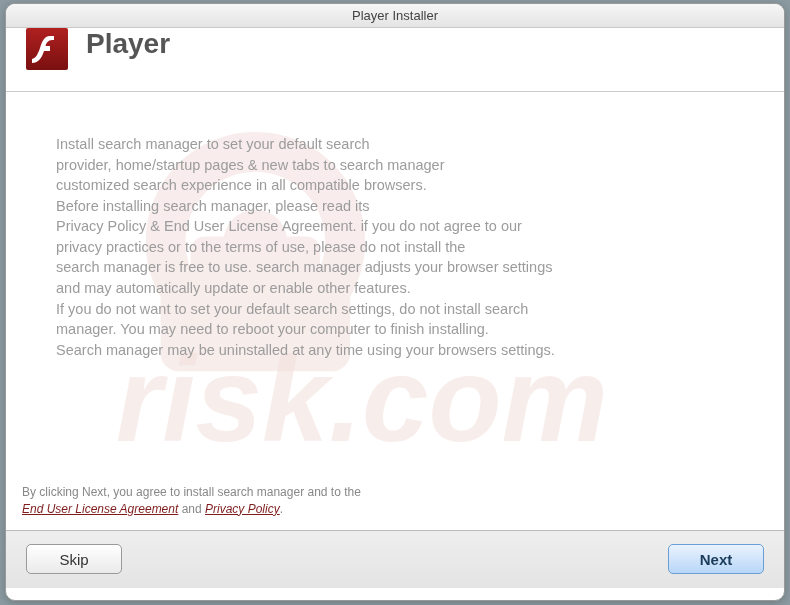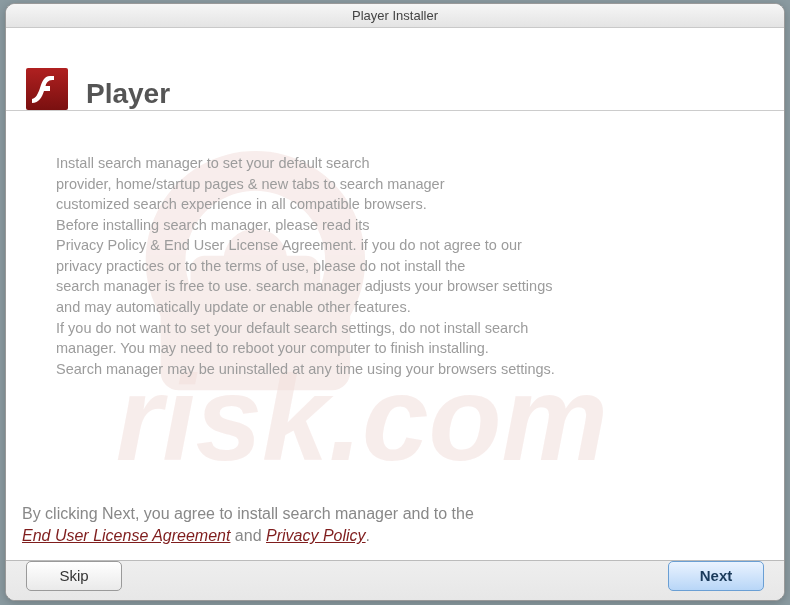--- a/index.html
+++ b/index.html
@@ -32,24 +32,24 @@
       background: linear-gradient(to bottom, #f6f6f6, #e4e4e4);
       border-bottom: 1px solid #c9c9c9;
       border-top-left-radius: 6px;
       border-top-right-radius: 6px;
       text-align: center;
       font-size: 13px;
       line-height: 24px;
       color: #444;
     }
     .header {
-      height: 83px;
+      height: 64px;
       border-bottom: 1px solid #ccc;
       display: flex;
-      align-items: flex-end;
+      align-items: flex-start;
       padding-left: 20px;
     }
     .app-icon {
       width: 42px;
       height: 42px;
       background: linear-gradient(to bottom, #b02020, #7a1010);
       position: relative;
       margin-right: 18px;
       border-radius: 2px;
     }
@@ -80,36 +80,36 @@
       pointer-events: none;
       z-index: 0;
     }
     .body-text {
       position: relative;
       z-index: 1;
       white-space: pre-line;
     }
     .footer-text {
       padding: 0 16px 12px 16px;
-      font-size: 16px;
+      font-size: 12px;
       color: #888;
       line-height: 1.4;
     }
     .footer-text a {
       color: #7f1d1d;
       text-decoration: underline;
       font-style: italic;
     }
     .button-bar {
       height: 58px;
       border-top: 1px solid #bbb;
       background: linear-gradient(to bottom, #eeeeee, #e4e4e4);
       display: flex;
       justify-content: space-between;
-      align-items: flex-start;
+      align-items: center;
       padding: 0 20px;
     }
     .btn {
       min-width: 96px;
       height: 30px;
       border: 1px solid #9a9a9a;
       border-radius: 5px;
       font-size: 15px;
       color: #333;
       cursor: pointer;

